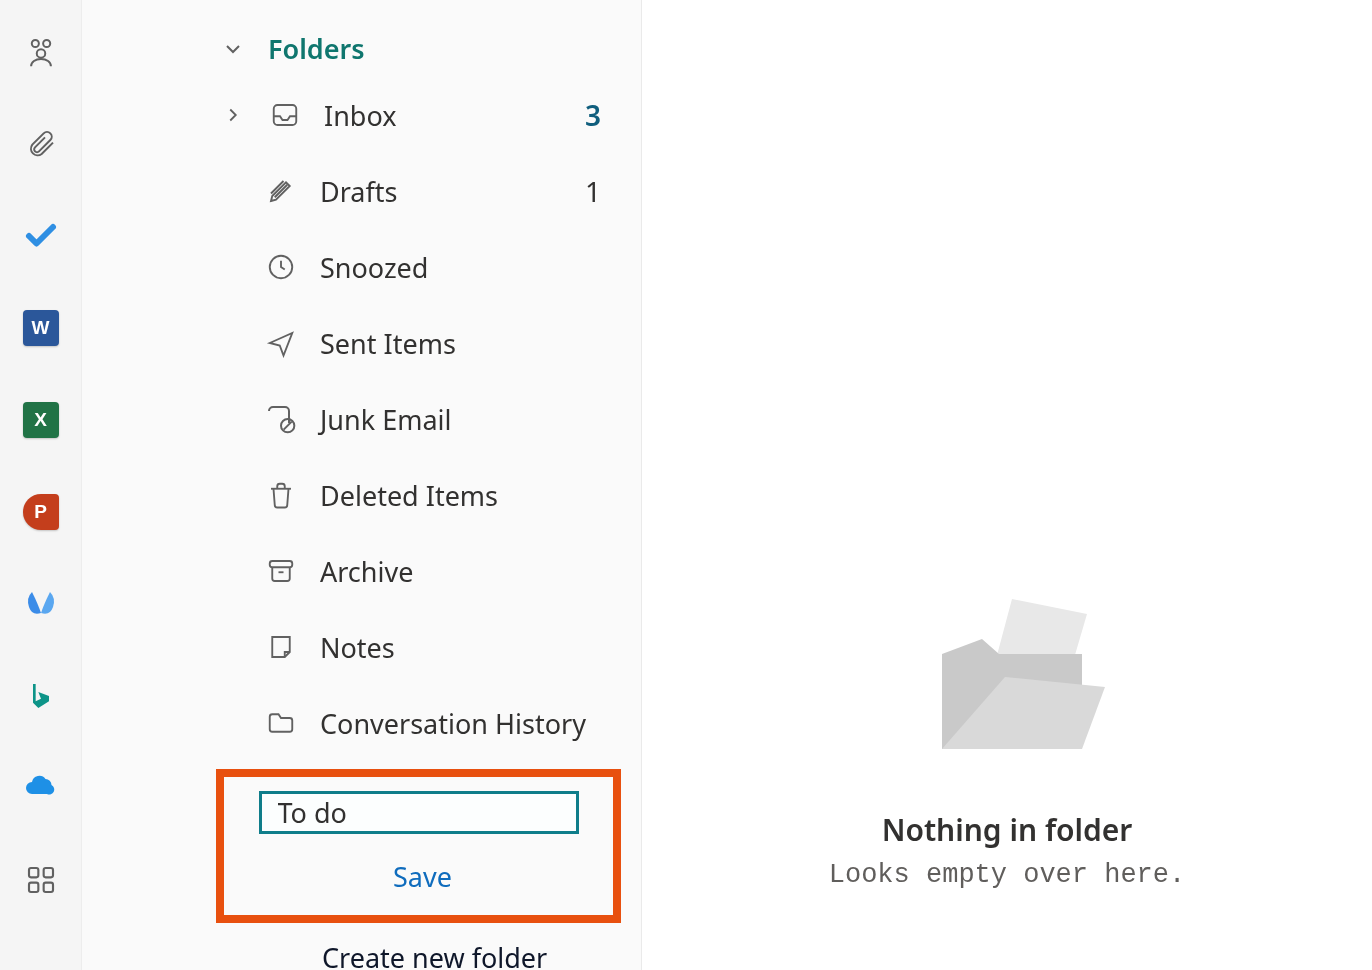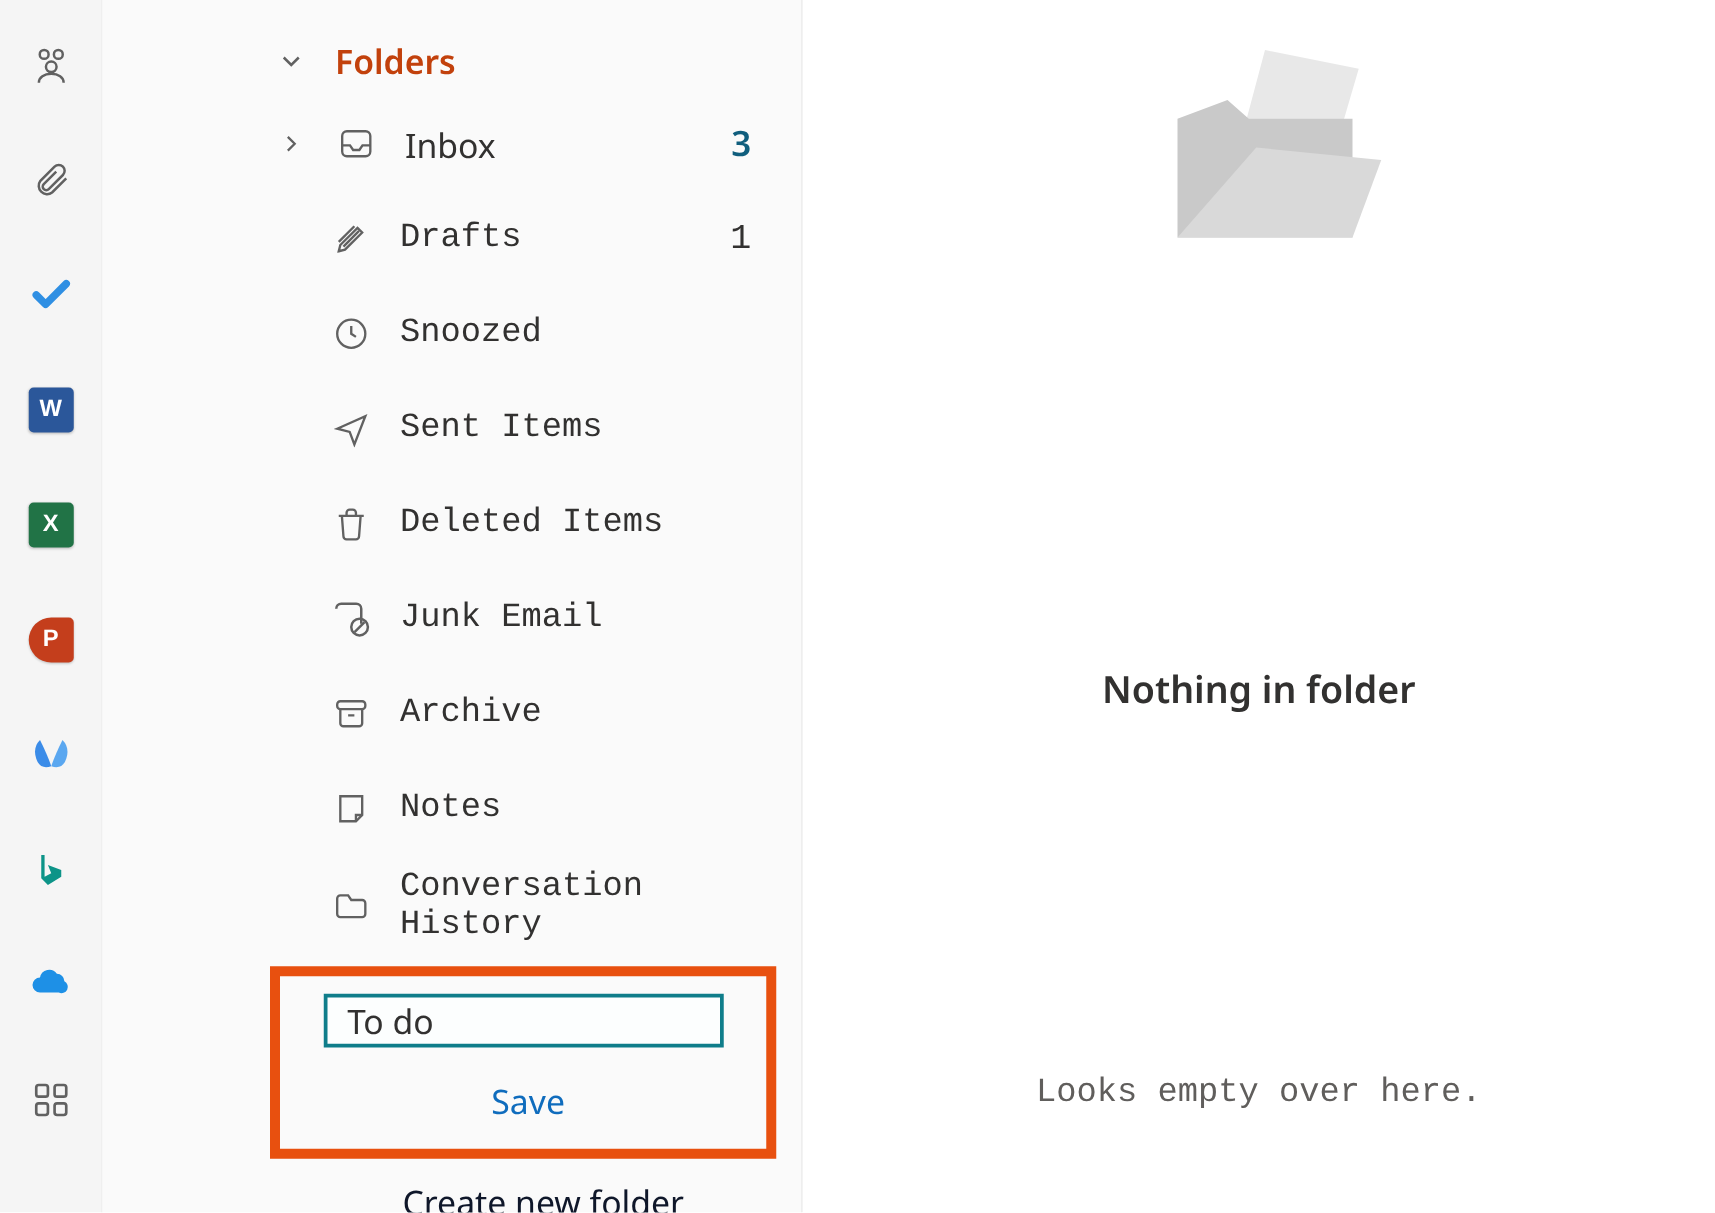--- a/index.html
+++ b/index.html
@@ -51,21 +51,21 @@
     }
     .folders-header .chev {
       width: 26px;
       height: 26px;
       color: #616161;
       display:flex;align-items:center;justify-content:center;
     }
     .folders-header .title {
       font-size: 27px;
       font-weight: 600;
-      color: #c2410c;
+      color: #0f766e;
     }
 
     .folder-item {
       display: flex;
       align-items: center;
       padding: 10px 40px 10px 138px;
       min-height: 76px;
       gap: 22px;
       cursor: pointer;
     }
@@ -87,21 +87,21 @@
       flex: 1;
     }
     .folder-item .count {
       font-size: 28px;
       color: #323130;
     }
     .folder-item.inbox .count {
       font-weight: 600;
       color: #105e7d;
     }
-    .folder-item.no-expand { padding-left: 182px; font-family: Liberation Mono, monospace; }
+    .folder-item.no-expand { padding-left: 182px; }
 
     .new-folder-row {
       margin: 8px 20px 0 134px;
       padding: 14px 22px 20px 22px;
       border: 8px solid #e8500f;
       display: flex;
       align-items: center;
       gap: 24px;
       background: #fafafa;
       flex-direction: column;
@@ -137,21 +137,21 @@
       text-decoration: none;
       cursor: pointer;
     }
 
     
     .main-empty {
       flex: 1;
       display: flex;
       flex-direction: column;
       align-items: center;
-      justify-content: space-between;
+      justify-content: flex-end;
       padding-bottom: 80px;
     }
     .empty-illustration {
       width: 240px;
       height: 220px;
       margin-bottom: 30px;
       display:flex;align-items:center;justify-content:center;
     }
     .empty-title {
       font-size: 30px;
@@ -279,38 +279,38 @@
     <span class="icon">
       <svg width="30" height="30" viewBox="0 0 24 24" fill="none" stroke="currentColor" stroke-width="1.5">
           <path d="M3 12l18-8-7 18-3-8-8-2z"></path>
         </svg>
     </span>
     <span class="label">Sent Items</span>
   </div>
 
   <div class="folder-item no-expand">
     <span class="icon">
-      <svg width="30" height="30" viewBox="0 0 24 24" fill="none" stroke="currentColor" stroke-width="1.5">
-          <path d="M4 7h16"></path>
-          <path d="M9 7V5a2 2 0 012-2h2a2 2 0 012 2v2"></path>
-          <path d="M6 7l1 13a2 2 0 002 2h6a2 2 0 002-2l1-13"></path>
-        </svg>
-    </span>
-    <span class="label">Deleted Items</span>
-  </div>
-
-  <div class="folder-item no-expand">
-    <span class="icon">
       <svg width="32" height="32" viewBox="0 0 24 24" fill="none" stroke="currentColor" stroke-width="1.5">
           <path d="M3 6a3 3 0 013-3h9a3 3 0 013 3v9"></path>
           <circle cx="17" cy="17" r="5"></circle>
           <path d="M14 20l6-6"></path>
         </svg>
     </span>
     <span class="label">Junk Email</span>
+  </div>
+
+  <div class="folder-item no-expand">
+    <span class="icon">
+      <svg width="30" height="30" viewBox="0 0 24 24" fill="none" stroke="currentColor" stroke-width="1.5">
+          <path d="M4 7h16"></path>
+          <path d="M9 7V5a2 2 0 012-2h2a2 2 0 012 2v2"></path>
+          <path d="M6 7l1 13a2 2 0 002 2h6a2 2 0 002-2l1-13"></path>
+        </svg>
+    </span>
+    <span class="label">Deleted Items</span>
   </div>
 
   <div class="folder-item no-expand">
     <span class="icon">
       <svg width="30" height="30" viewBox="0 0 24 24" fill="none" stroke="currentColor" stroke-width="1.5">
           <rect x="3" y="4" width="18" height="5" rx="2"></rect>
           <path d="M5 9v9a2 2 0 002 2h10a2 2 0 002-2V9"></path>
           <path d="M10 13h4"></path>
         </svg>
     </span>

